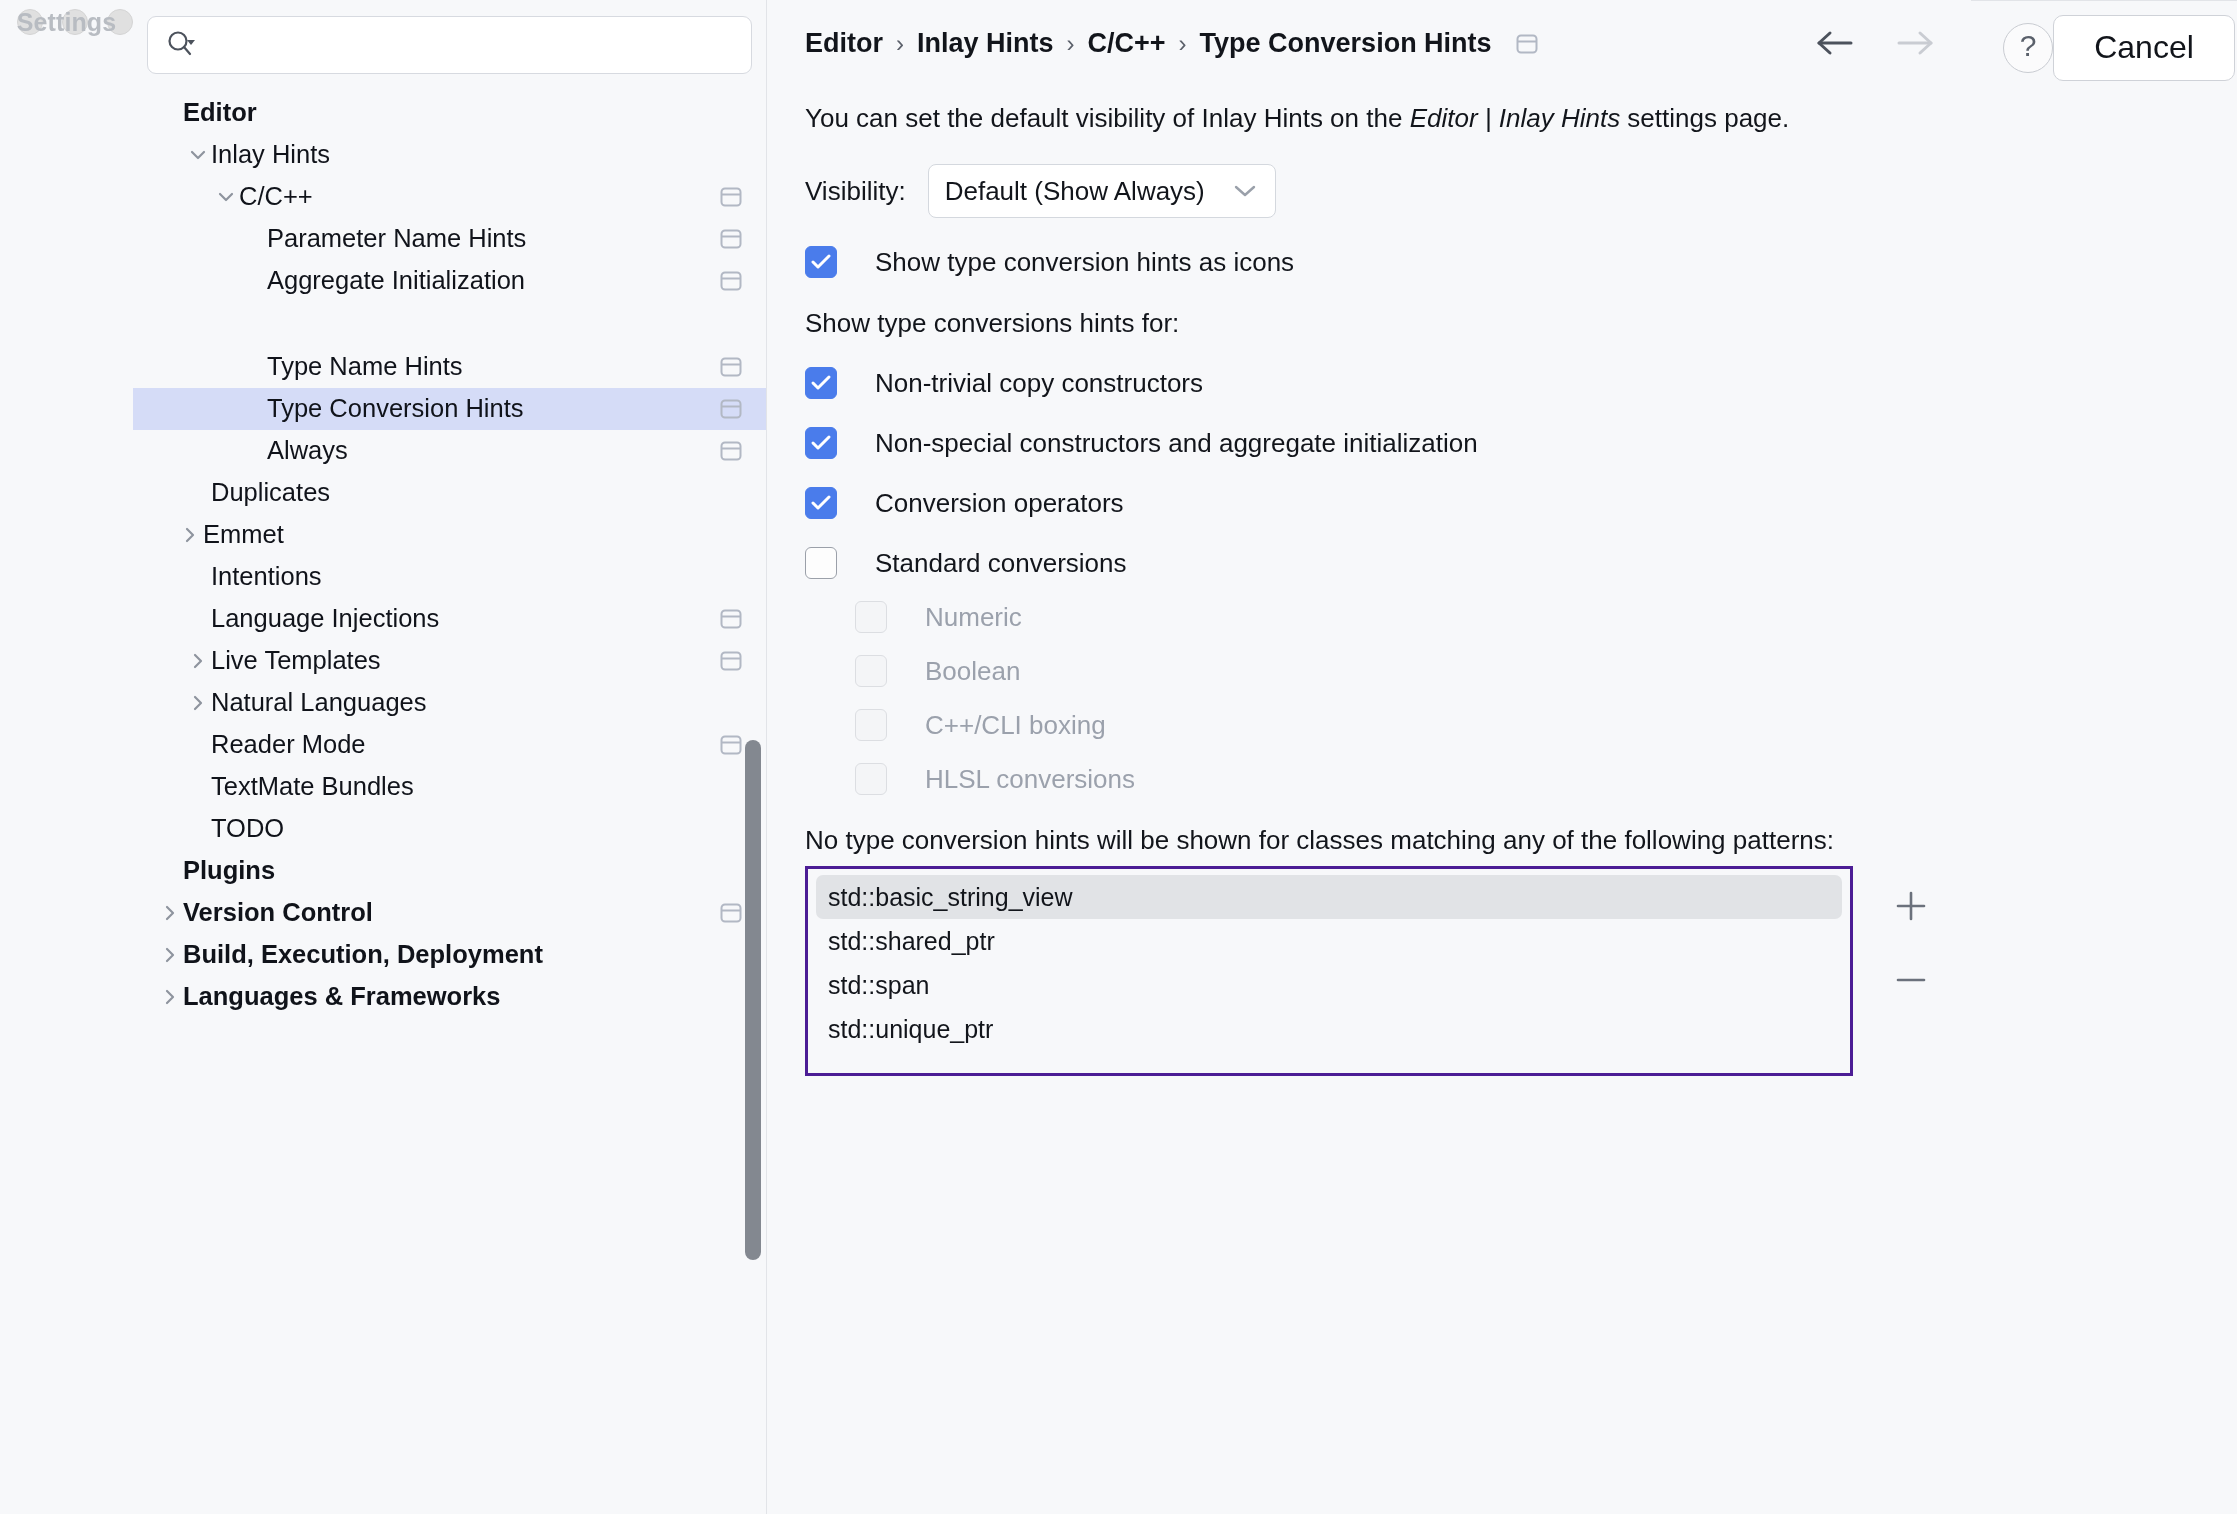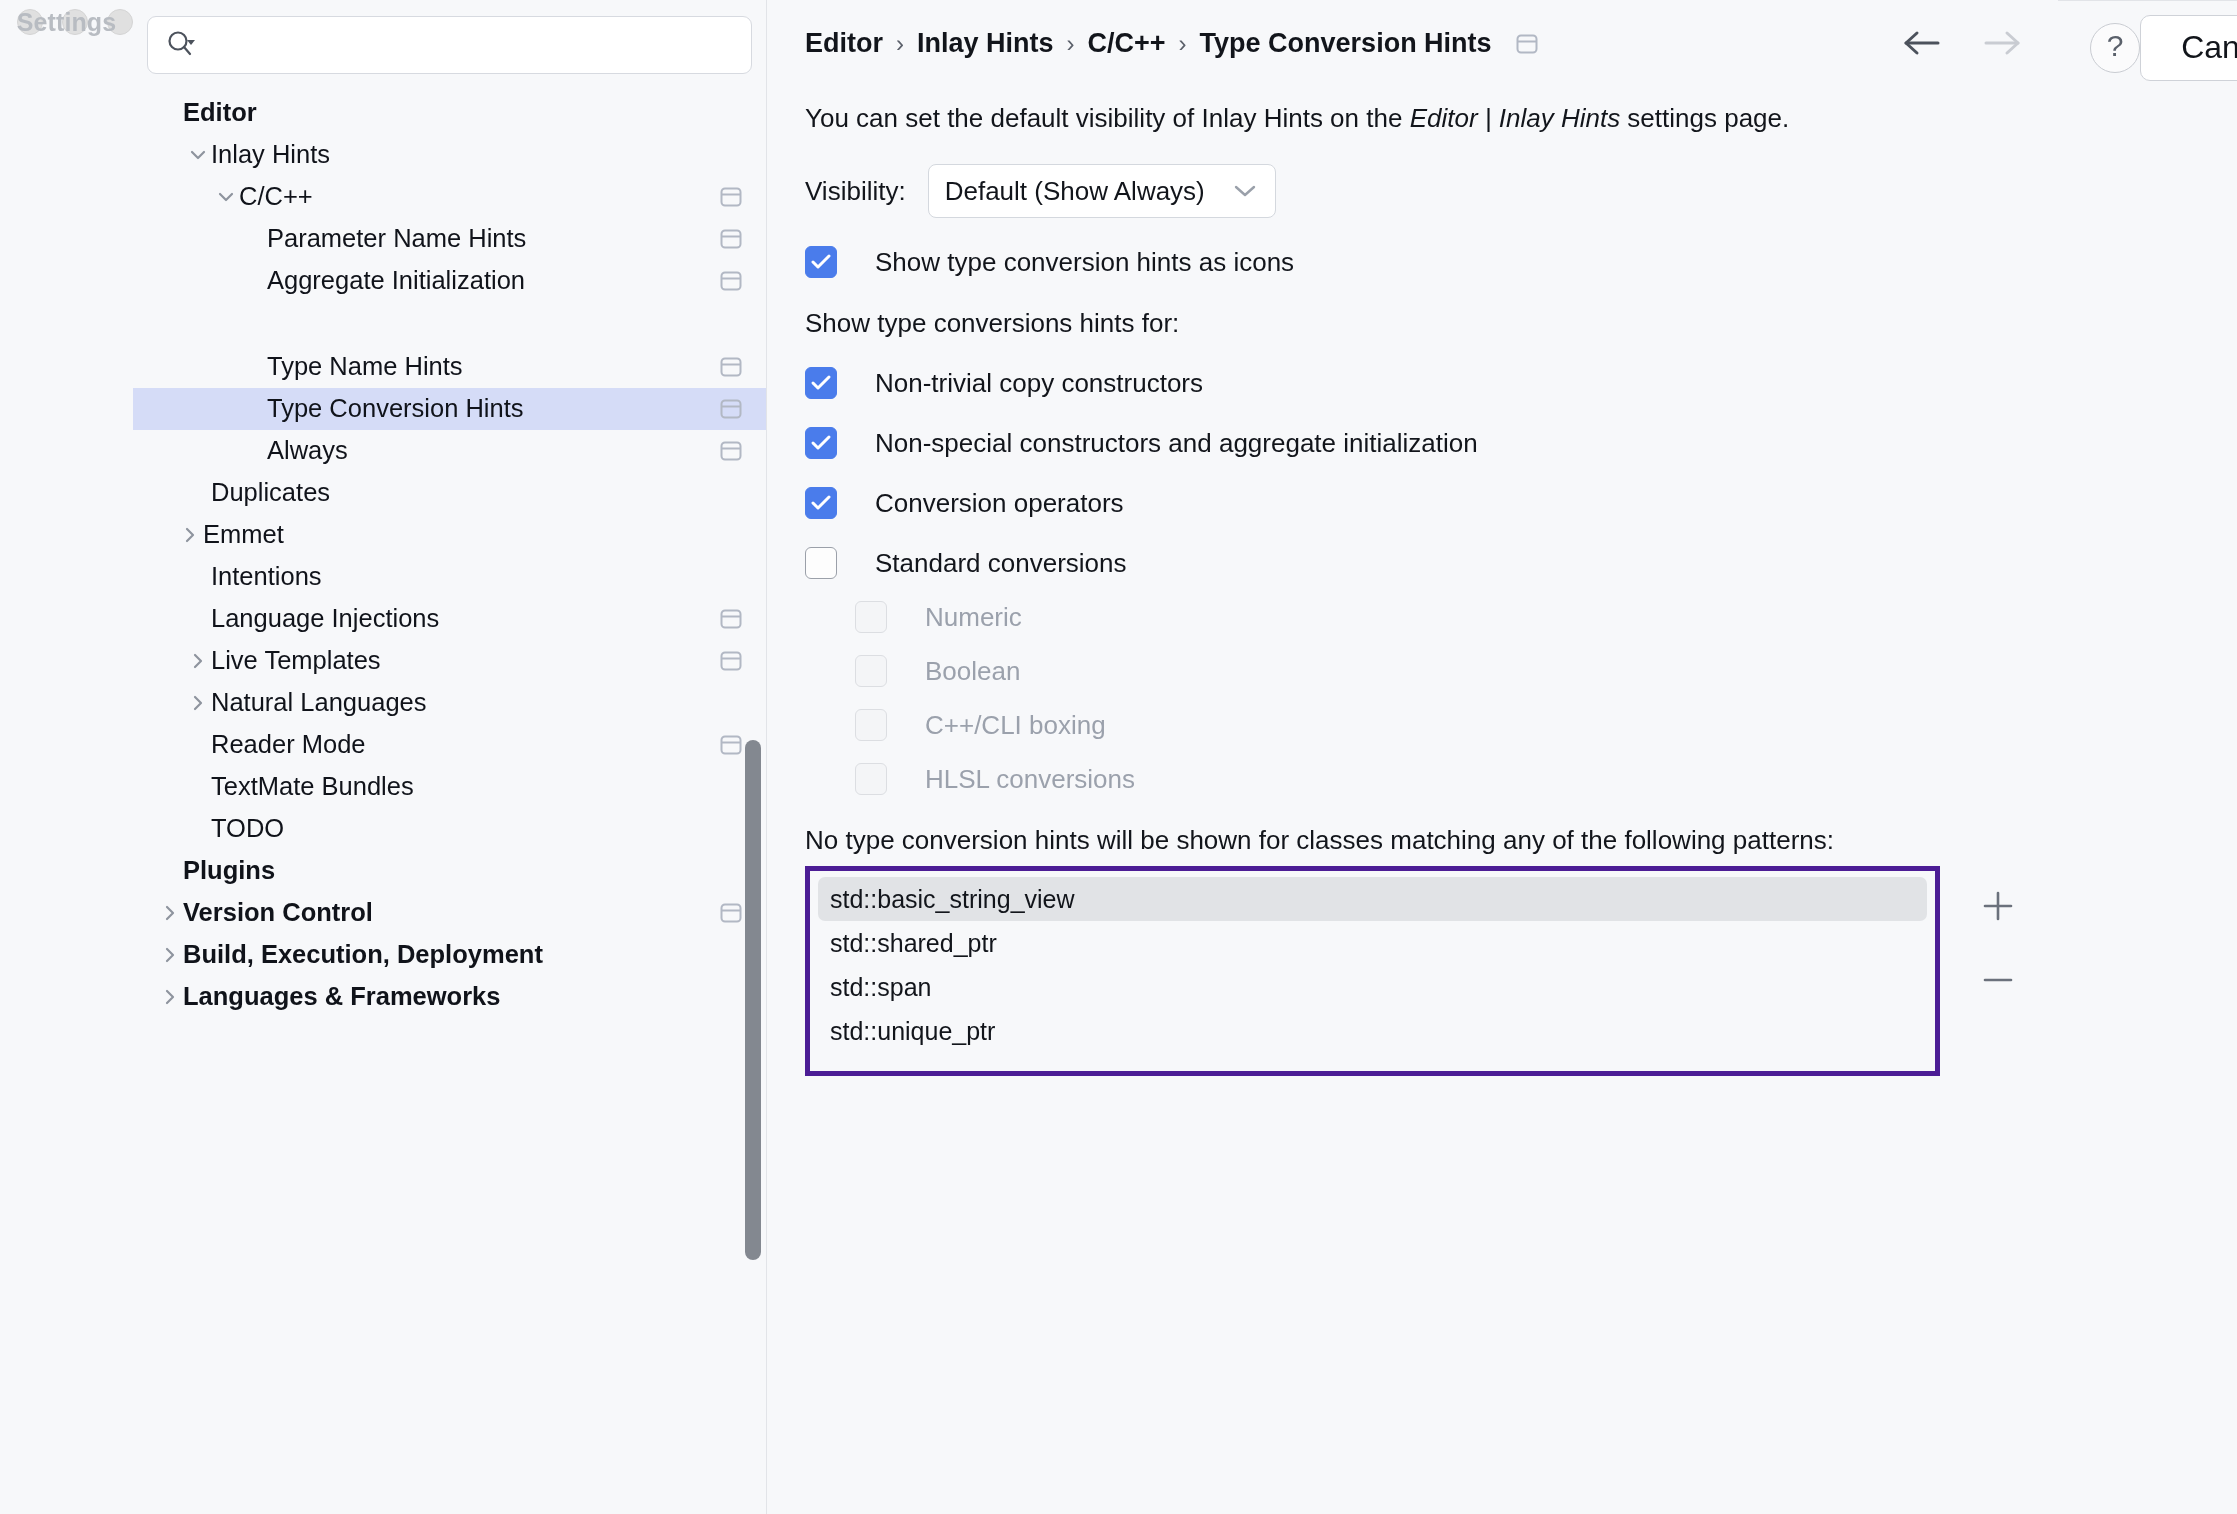--- a/index.html
+++ b/index.html
@@ -143,23 +143,23 @@
   .chk.off.disabled { background: #f4f5f7; border: 1.5px solid #dcdee2; }
   .chk svg { display: block; }
   .chk-label { font-size: 26px; color: #12151b; margin-left: 38px; }
   .chk-label.disabled { color: #9ba1ac; }
 
   .section-label { font-size: 26px; color: #12151b; margin-top: 30px; }
 
   .patterns-title { font-size: 26px; color: #12151b; margin-top: 30px; }
   .patterns-area { display: flex; margin-top: 10px; }
   .patterns-list {
-    width: 1135px; height: 210px;
-    background: #f7f8fa;
-    border: 5px solid #4c1d95;
+    width: 1048px; height: 210px;
+    background: #f7f8fa;
+    border: 3px solid #4c1d95;
     padding: 6px 0 0 0;
     overflow: hidden;
   }
   .pattern-row {
     height: 44px; display: flex; align-items: center;
     padding: 0 12px; font-size: 25px; color: #12151b;
     margin: 0 8px; border-radius: 7px;
   }
   .pattern-row.selected { background: #e1e3e6; }
   .pattern-buttons {

